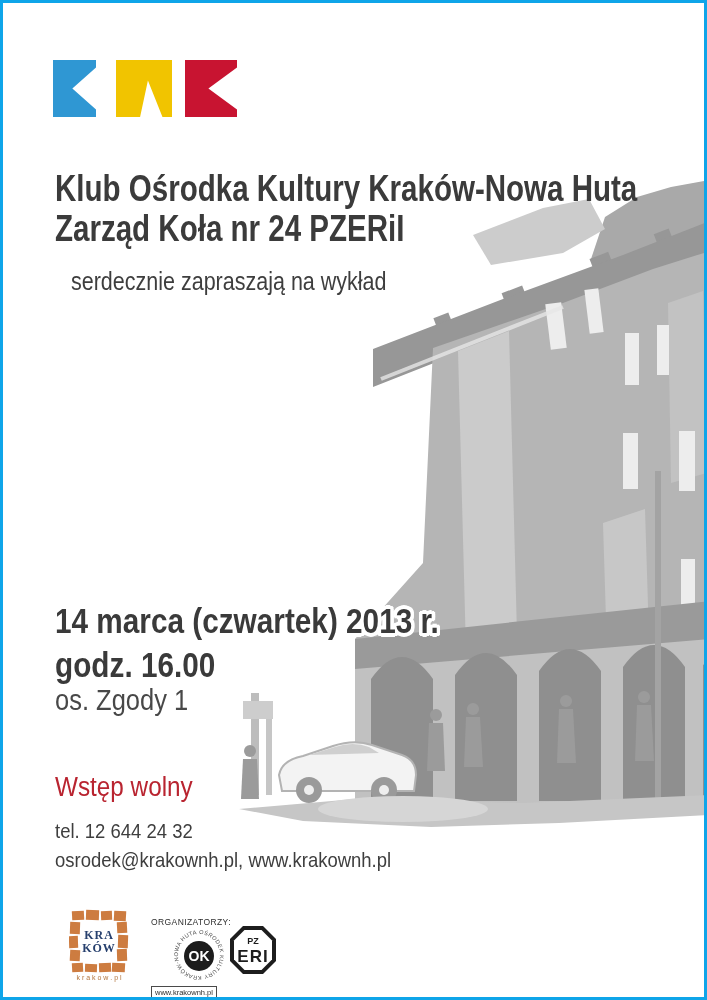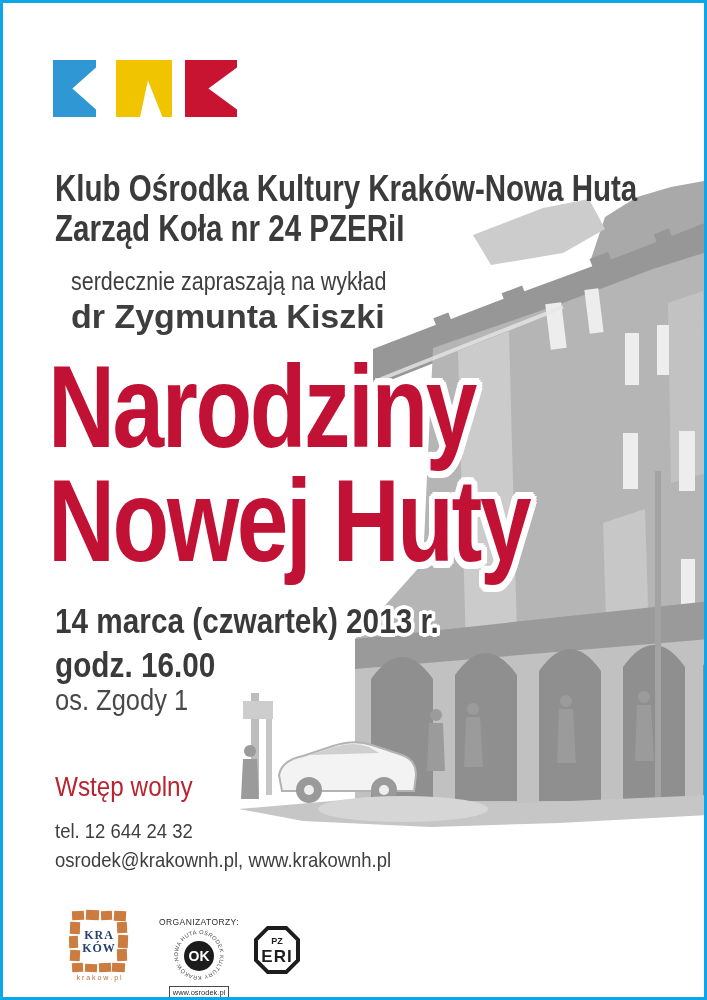--- a/index.html
+++ b/index.html
@@ -49,25 +49,25 @@
 
   .admission { position:absolute; left:52px; top:769px; color:#b92430; font-size:27px;
                transform:scaleX(.9); transform-origin:0 0; white-space:nowrap; }
 
   .contact { position:absolute; left:52px; top:813px; color:#3e3e3e; font-size:21px;
              line-height:29px; }
   .contact .ln { transform:scaleX(.88); transform-origin:0 0; white-space:nowrap; }
 
   
   .logo-krakow { position:absolute; left:66px; top:906px; width:60px; }
-  .logo-org { position:absolute; left:148px; top:914px; width:96px; text-align:center; }
+  .logo-org { position:absolute; left:148px; top:914px; width:96px; }
   .logo-org .lbl { font-size:8.5px; letter-spacing:.4px; color:#2e2e2e; margin-bottom:2px; }
   .logo-org .web { display:inline-block; border:1px solid #4a4a4a; font-size:7.5px;
                    padding:1px 3px; color:#2e2e2e; margin-top:1px; }
-  .logo-pzeri { position:absolute; left:249px; top:921px; width:50px; }
+  .logo-pzeri { position:absolute; left:225px; top:921px; width:50px; }
   svg { display:block; }
 </style>
 </head>
 <body>
 
 <div class="page">
 
   <svg class="bg" viewBox="0 0 707 1000" aria-hidden="true">
 
     <path d="M588,256 L602,214 L634,194 L668,184 L707,177 L707,300 L666,290 L636,268 L604,262 Z" fill="#a9a9a9"></path>
@@ -158,27 +158,22 @@
     </svg>
   </div>
 
   <div class="hdr">
     <div class="ln">Klub Ośrodka Kultury Kraków-Nowa Huta</div>
     <div class="ln">Zarząd Koła nr 24 PZERiI</div>
   </div>
 
   <div class="invite">
     <div class="intro">serdecznie zapraszają na wykład</div>
-    <div class="speaker">dr Zygmunta Kiszki</div>
-  </div>
-
-  <div class="big-title">
-    <div class="ln">Narodziny</div>
-    <div class="ln">Nowej Huty</div>
-  </div>
+  </div>
+
 
   <div class="evt evt-date outline4">14 marca (czwartek) 2013 r.</div>
   <div class="evt evt-time outline4">godz. 16.00</div>
   <div class="evt evt-venue">os. Zgody 1</div>
 
   <div class="admission">Wstęp wolny</div>
 
   <div class="contact">
     <div class="ln">tel. 12 644 24 32</div>
     <div class="ln">osrodek@krakownh.pl, www.krakownh.pl</div>
@@ -213,21 +208,21 @@
     <svg width="52" height="52" viewBox="0 0 52 52" style="margin:0 auto">
       <defs>
         <path id="ringPath" d="M26,5 a21,21 0 1,1 -0.01,0" fill="none"></path>
       </defs>
       <text font-size="5.6" fill="#4a4a4a" letter-spacing=".4">
         <textPath href="#ringPath">OŚRODEK KULTURY KRAKÓW-NOWA HUTA</textPath>
       </text>
       <circle cx="26" cy="27" r="15" fill="#1c1c1c"></circle>
       <text x="26" y="32" font-size="14" font-weight="bold" fill="#ffffff" text-anchor="middle">OK</text>
     </svg>
-    <div class="web">www.osrodek.pl</div>
+    <div class="web">www.krakownh.pl</div>
   </div>
 
   <div class="logo-pzeri">
     <svg width="50" height="52" viewBox="0 0 50 52">
       <path d="M15,2 L35,2 L48,15 L48,37 L35,50 L15,50 L2,37 L2,15 Z" fill="#1d1d1d"></path>
       <path d="M16.5,6 L33.5,6 L44,16.5 L44,35.5 L33.5,46 L16.5,46 L6,35.5 L6,16.5 Z" fill="#ffffff"></path>
       <text x="25" y="20" font-size="9" font-weight="bold" fill="#1d1d1d" text-anchor="middle">PZ</text>
       <text x="25" y="38" font-size="17" font-weight="bold" fill="#1d1d1d" text-anchor="middle" letter-spacing="1">ERI</text>
     </svg>
   </div>

